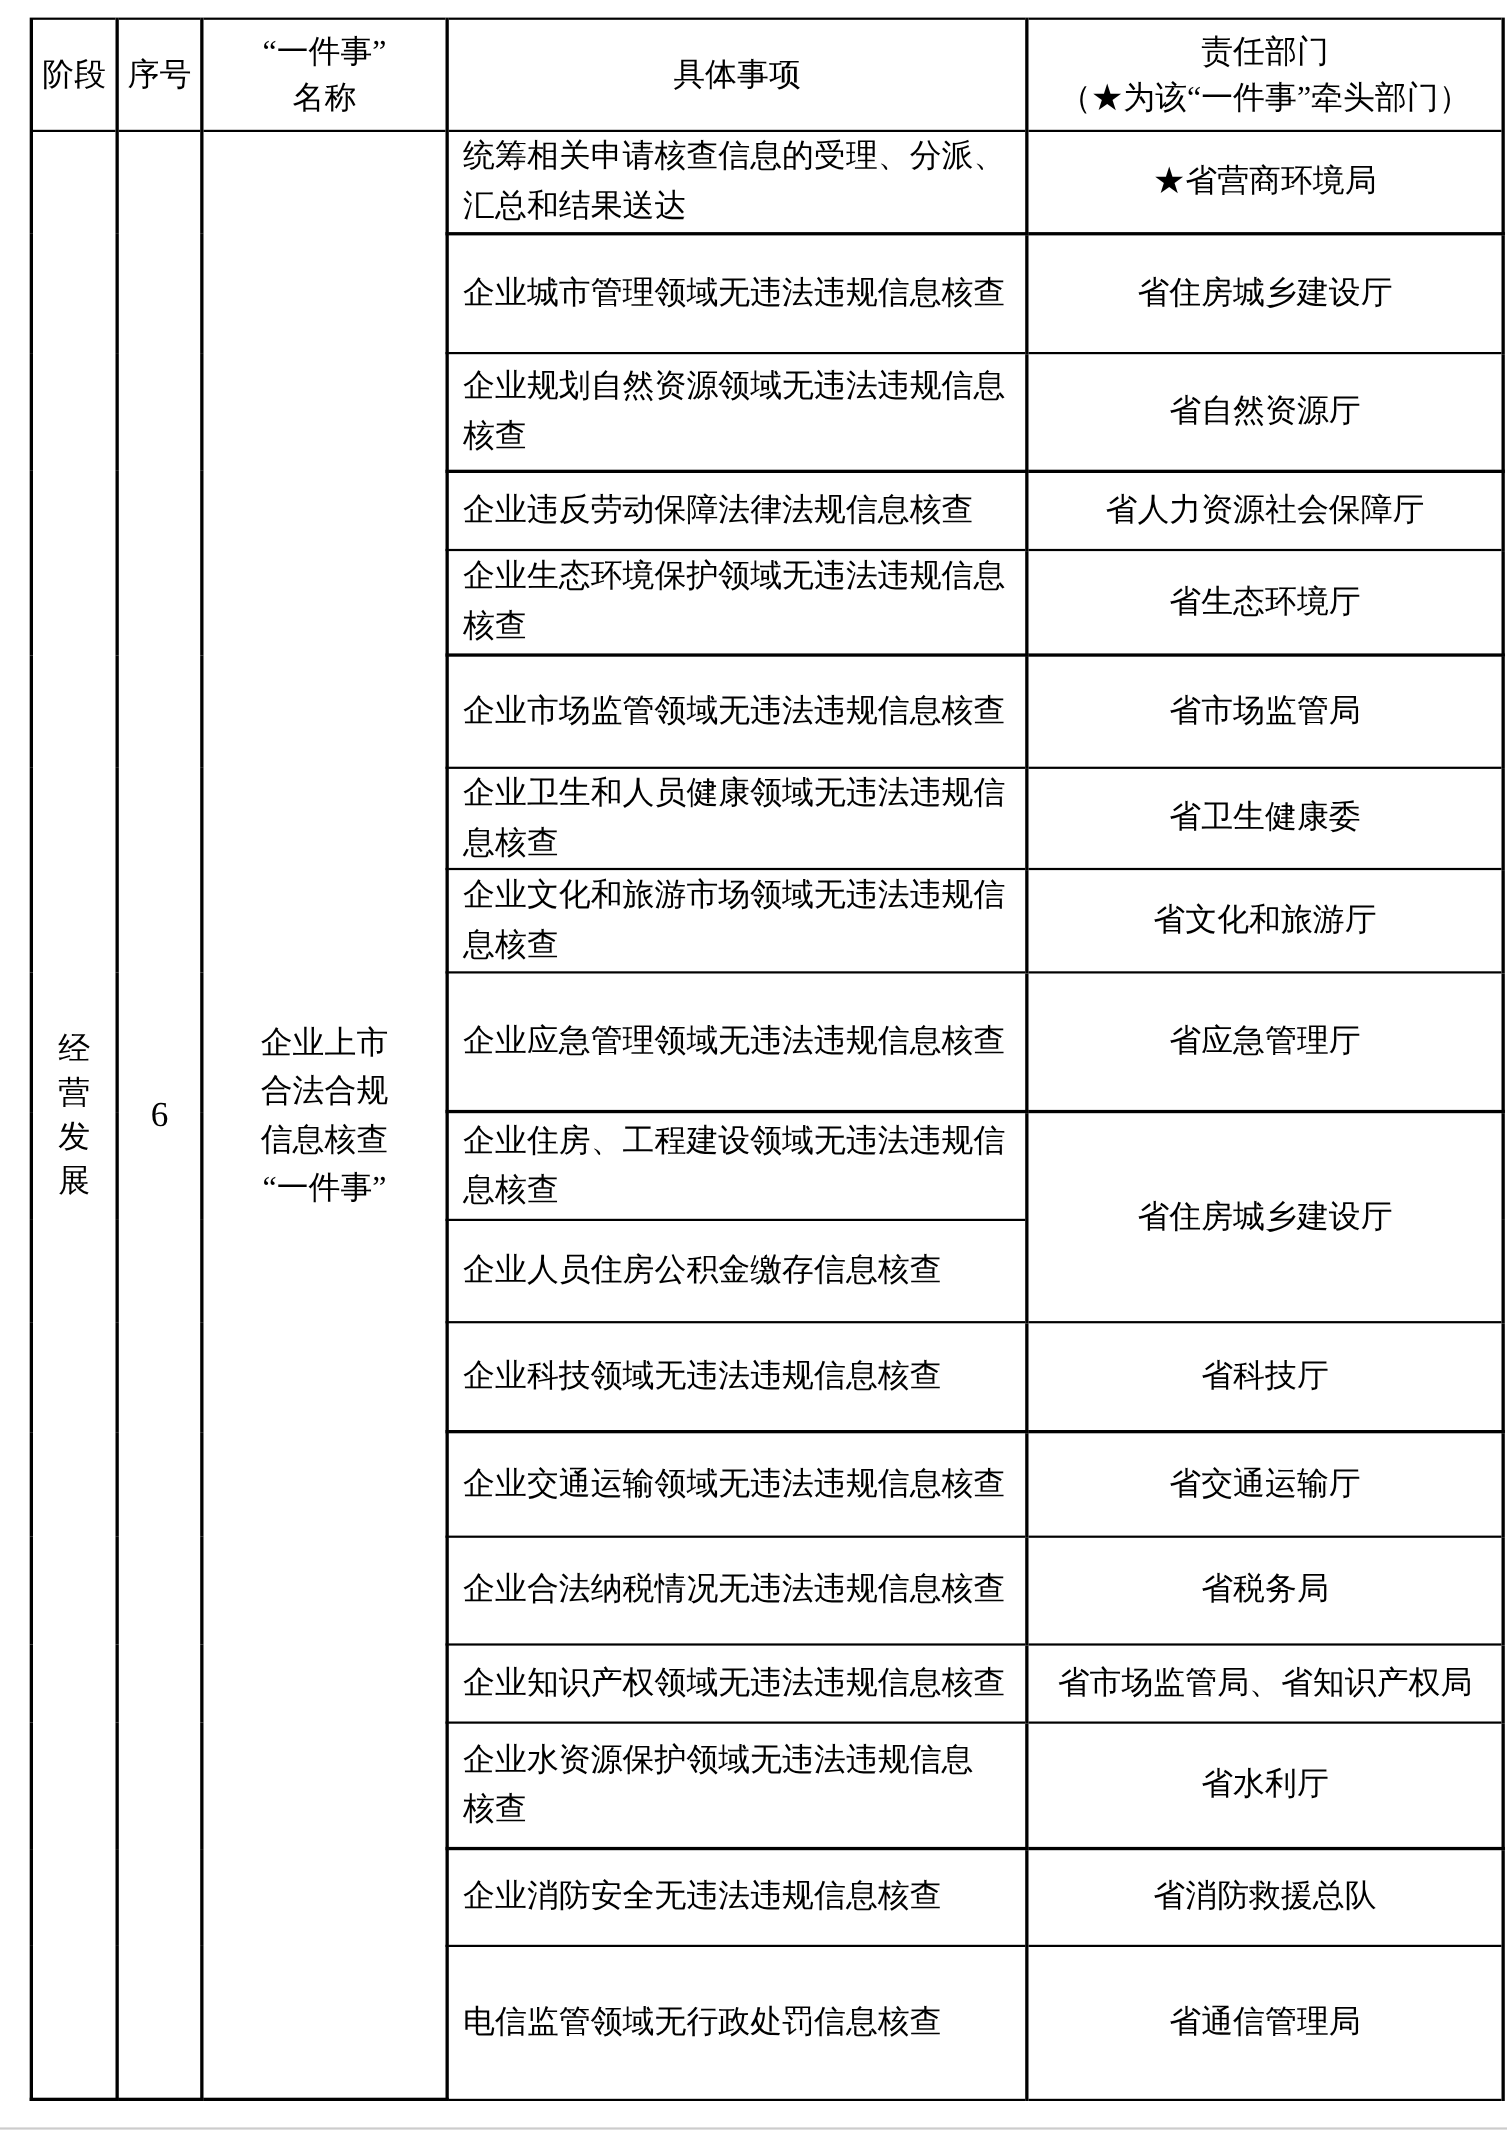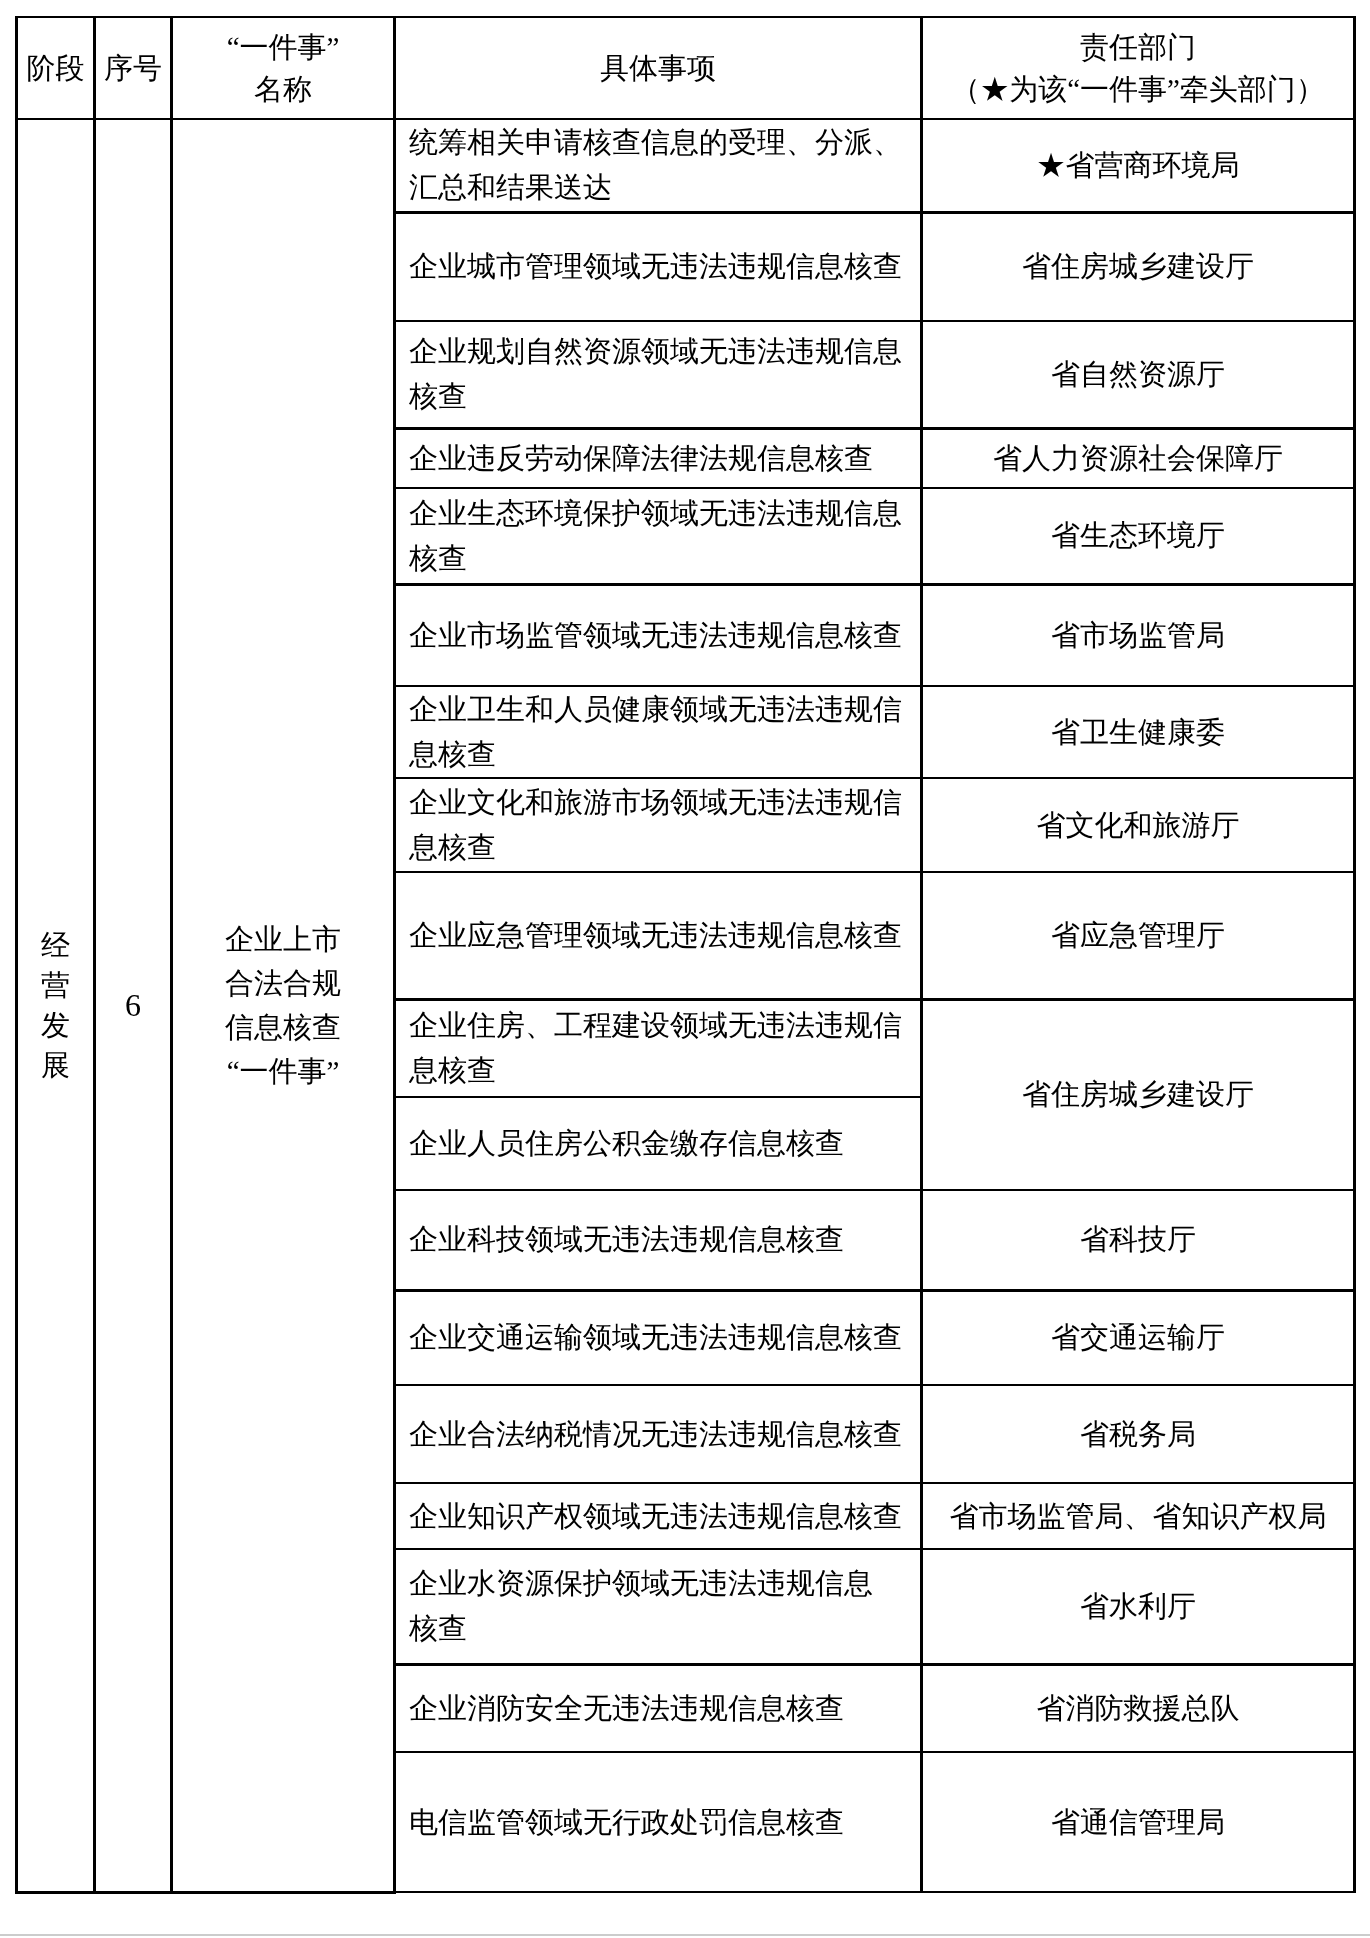--- a/index.html
+++ b/index.html
@@ -11,21 +11,21 @@
     position: relative;
     width: 1370px;
     height: 1938px;
     background: #ffffff;
     overflow: hidden;
     font-family: "Liberation Serif", "DejaVu Serif", serif;
     color: #000000;
   }
   table.doc-table {
     position: absolute;
-    left: 15px;
+    left: 27px;
     top: 16px;
     width: 1338px;
     border-collapse: collapse;
     table-layout: fixed;
     font-family: Liberation Serif, serif;
   }
   .doc-table th, .doc-table td {
     border: 2px solid #000;
     border-left-width: 3px;
     border-right-width: 3px;
@@ -42,21 +42,21 @@
   .doc-table th { line-height: 42px; }
   td.item {
     text-align: left;
     padding-left: 13px;
     padding-right: 8px;
     margin-left: 11px;
   }
   td.stage { line-height: 40px; }
   td.serial { font-size: 32px; }
   td.name  { line-height: 44px; }
-  td.dept  { padding: 0 4px; }
+  td.dept  { padding: 12px 4px; }
   
   tr.hb > td { border-bottom-width: 3px; }
   
   tbody tr:nth-child(1)  { height: 93px; }
   tbody tr:nth-child(2)  { height: 109px; }
   tbody tr:nth-child(3)  { height: 107px; }
   tbody tr:nth-child(4)  { height: 60px; }
   tbody tr:nth-child(5)  { height: 96px; }
   tbody tr:nth-child(6)  { height: 102px; }
   tbody tr:nth-child(7)  { height: 77px; }

